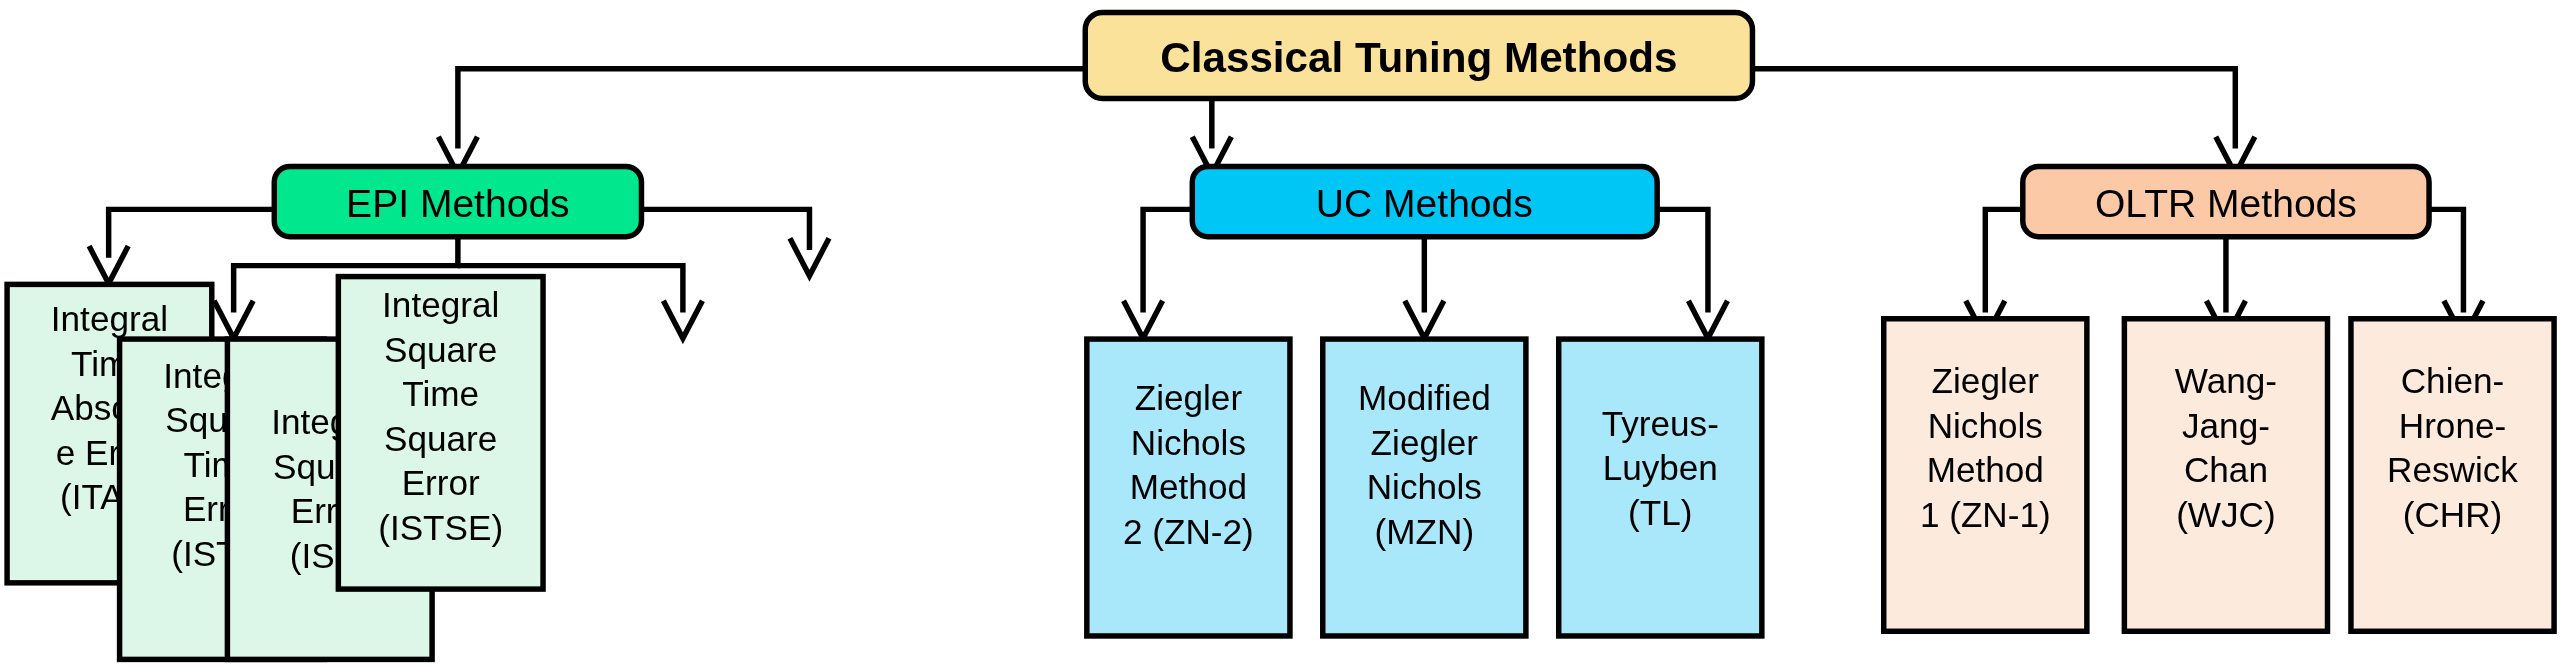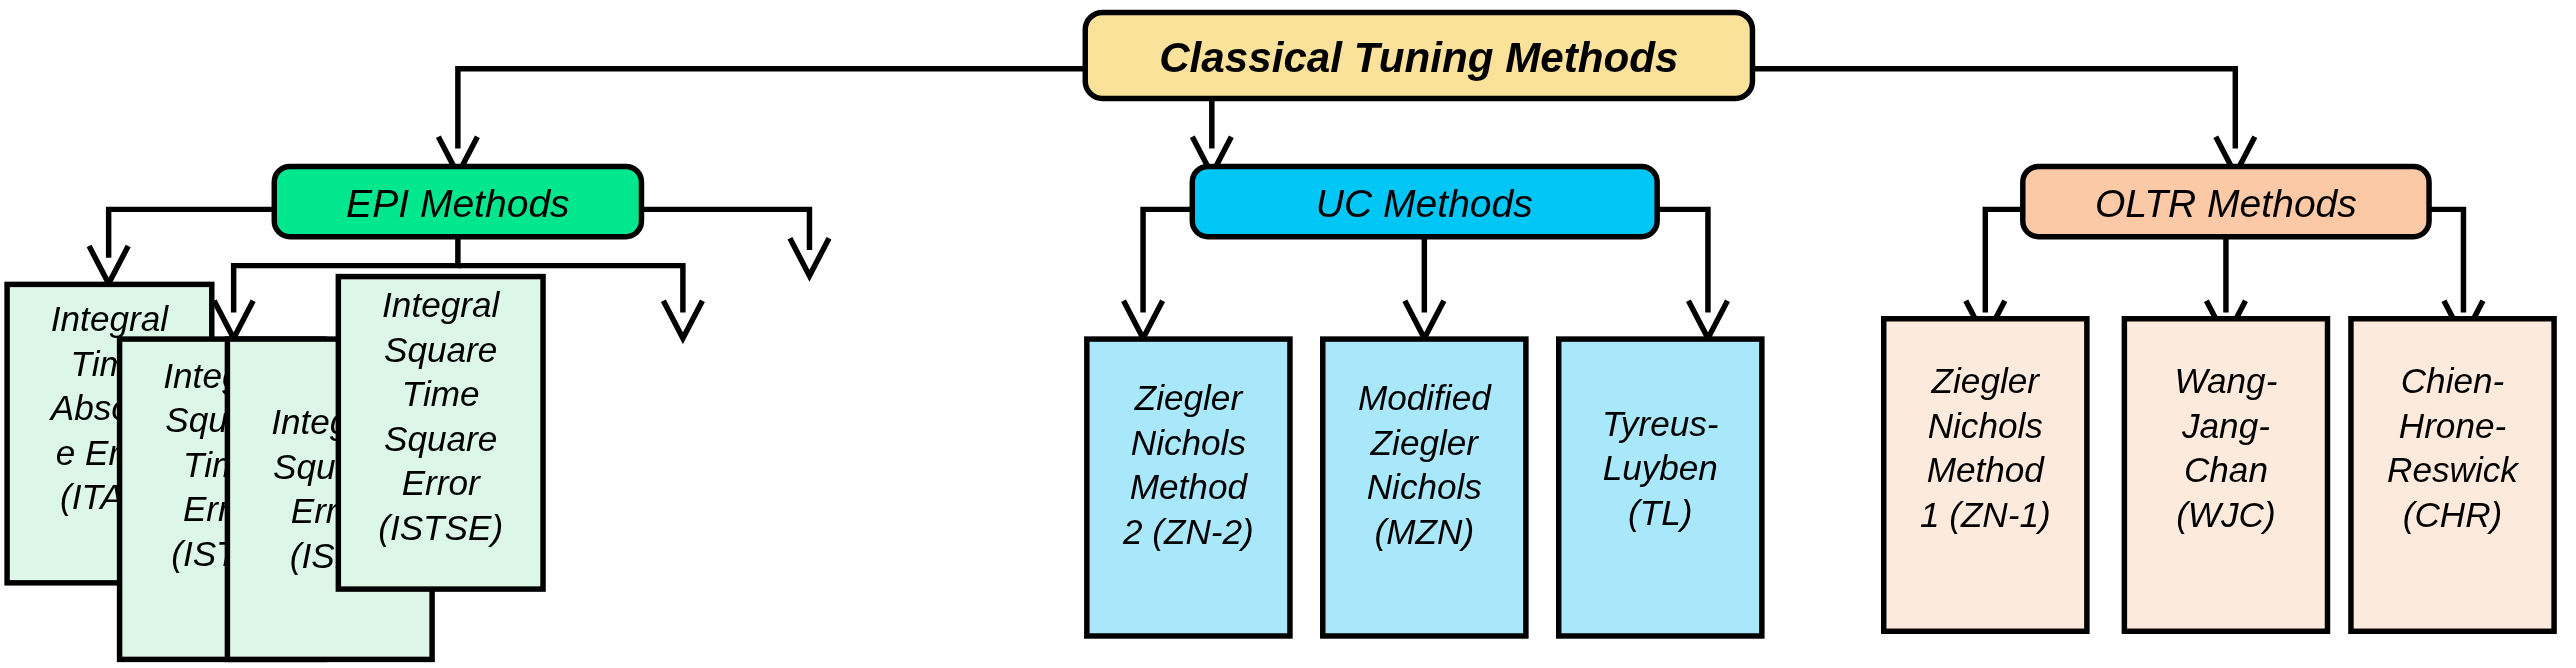--- a/index.html
+++ b/index.html
@@ -11,21 +11,20 @@
     width: 2576px;
     height: 668px;
     font-family: "Liberation Sans", sans-serif;
     overflow: hidden;
   }
   #chart-root {
     position: relative;
     width: 2576px;
     height: 668px;
     background: #ffffff;
-    font-style: italic;
   }
   svg#flow {
     display: block;
     width: 2576px;
     height: 668px;
   }
   .node-box {
     stroke: #000000;
     stroke-width: 7;
   }

